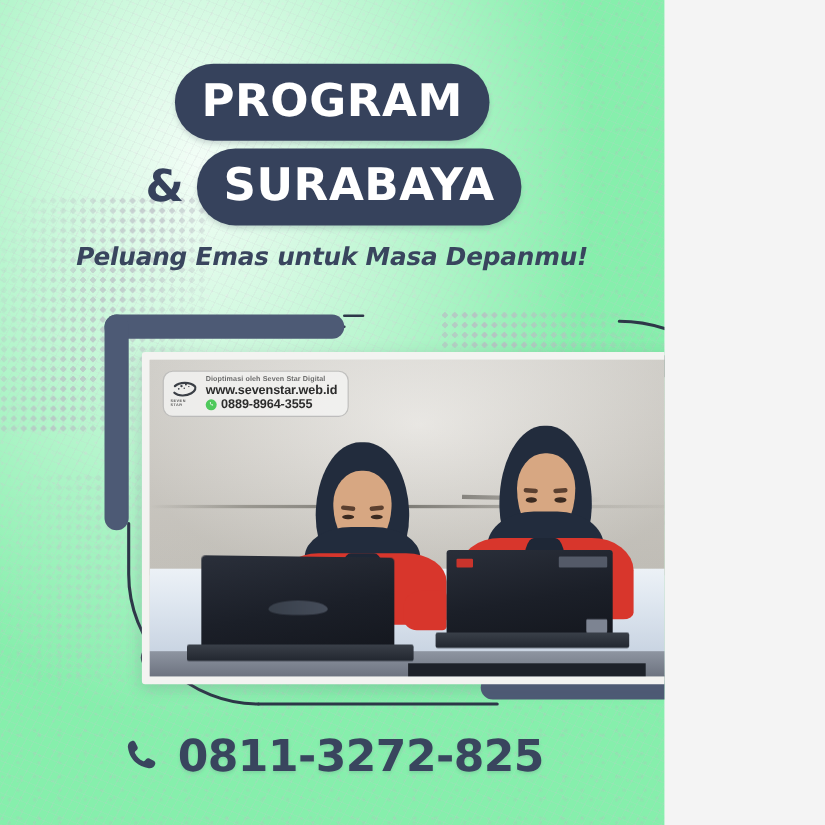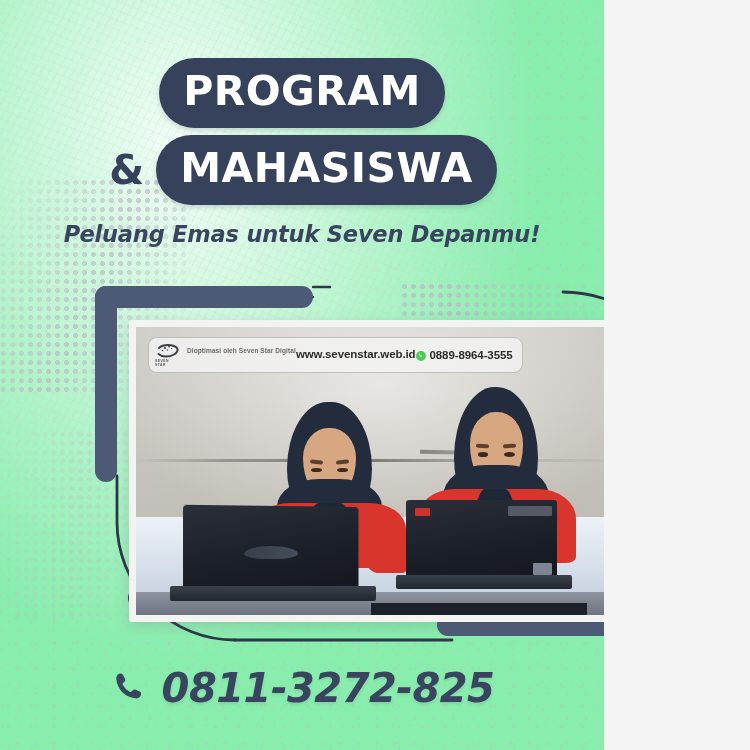--- a/index.html
+++ b/index.html
@@ -128,21 +128,21 @@
     border-radius:9px;
     padding:4px 9px 4px 6px;
     z-index:6;
   }
   #wm-logo{
     width:26px;height:26px;flex:none;position:relative;
     display:flex;flex-direction:column;align-items:center;justify-content:center;
   }
   #wm-logo svg{display:block;}
   #wm-logo-text{font-size:3.4px;letter-spacing:.5px;color:#555;font-weight:bold;margin-top:-1px;}
-  #wm-lines{display:flex;flex-direction:row;line-height:1.05;}
+  #wm-lines{display:flex;flex-direction:column;line-height:1.05;}
   #wm-l1{font-size:6.5px;font-weight:bold;color:#6b6b6b;letter-spacing:.1px;}
   #wm-l2{font-size:11.5px;font-weight:bold;color:#2c2c2c;letter-spacing:-.1px;}
   #wm-l3row{display:flex;align-items:center;gap:4px;margin-top:1px;}
   #wm-wa{width:10px;height:10px;border-radius:50%;background:#4fc95c;display:flex;align-items:center;justify-content:center;}
   #wm-l3{font-size:11.5px;font-weight:bold;color:#2c2c2c;letter-spacing:-.1px;}
 
   
   .sc{position:absolute;}
   #sc-wall{left:0;top:0;width:100%;height:68%;
     background:linear-gradient(175deg,#e3e1dc 0%,#dad7d1 45%,#cfccc5 100%);}
@@ -212,21 +212,20 @@
   
   #contact{
     position:absolute;left:0;right:0;top:668px;
     display:flex;justify-content:center;align-items:center;gap:16px;
   }
   #phone-icon{width:36px;height:36px;display:block;}
   #phone-number{
     font-size:40px;font-weight:bold;color:#39455e;letter-spacing:-.5px;
     font-family:"DejaVu Sans",sans-serif;line-height:1;
     text-shadow:0 2px 3px rgba(90,96,110,.18);
-    font-style:italic;
   }
 </style>
 </head>
 <body>
 
 <div id="poster">
   <div class="tex"></div>
   <div class="tex2"></div>
 
   <div class="halftone" id="ht-left">
@@ -238,23 +237,23 @@
   <div class="halftone" id="ht-lower-left">
     <div class="ht-dots"></div>
   </div>
 
   <div id="headline">
     <div class="hline">
       <span class="pill l1">PROGRAM</span>
     </div>
     <div class="hline">
       <span class="amp">&amp;</span>
-      <span class="pill l2">MAHASISWA</span>
+      <span class="pill l2">SURABAYA</span>
     </div>
-    <div id="subtitle">Peluang Emas untuk Seven Depanmu!</div>
+    <div id="subtitle">Peluang Emas untuk Masa Depanmu!</div>
   </div>
 
   <div id="frame-wrap">
 
     <svg id="arc-svg" viewBox="0 0 750 750">
       <path d="M 690 296
                L 616 296
                A 118 118 0 0 0 498 414
                L 498 0" fill="none" stroke="#2d3748" stroke-width="2.6" stroke-linecap="round" transform="translate(0,0)" opacity="0"></path>
 

